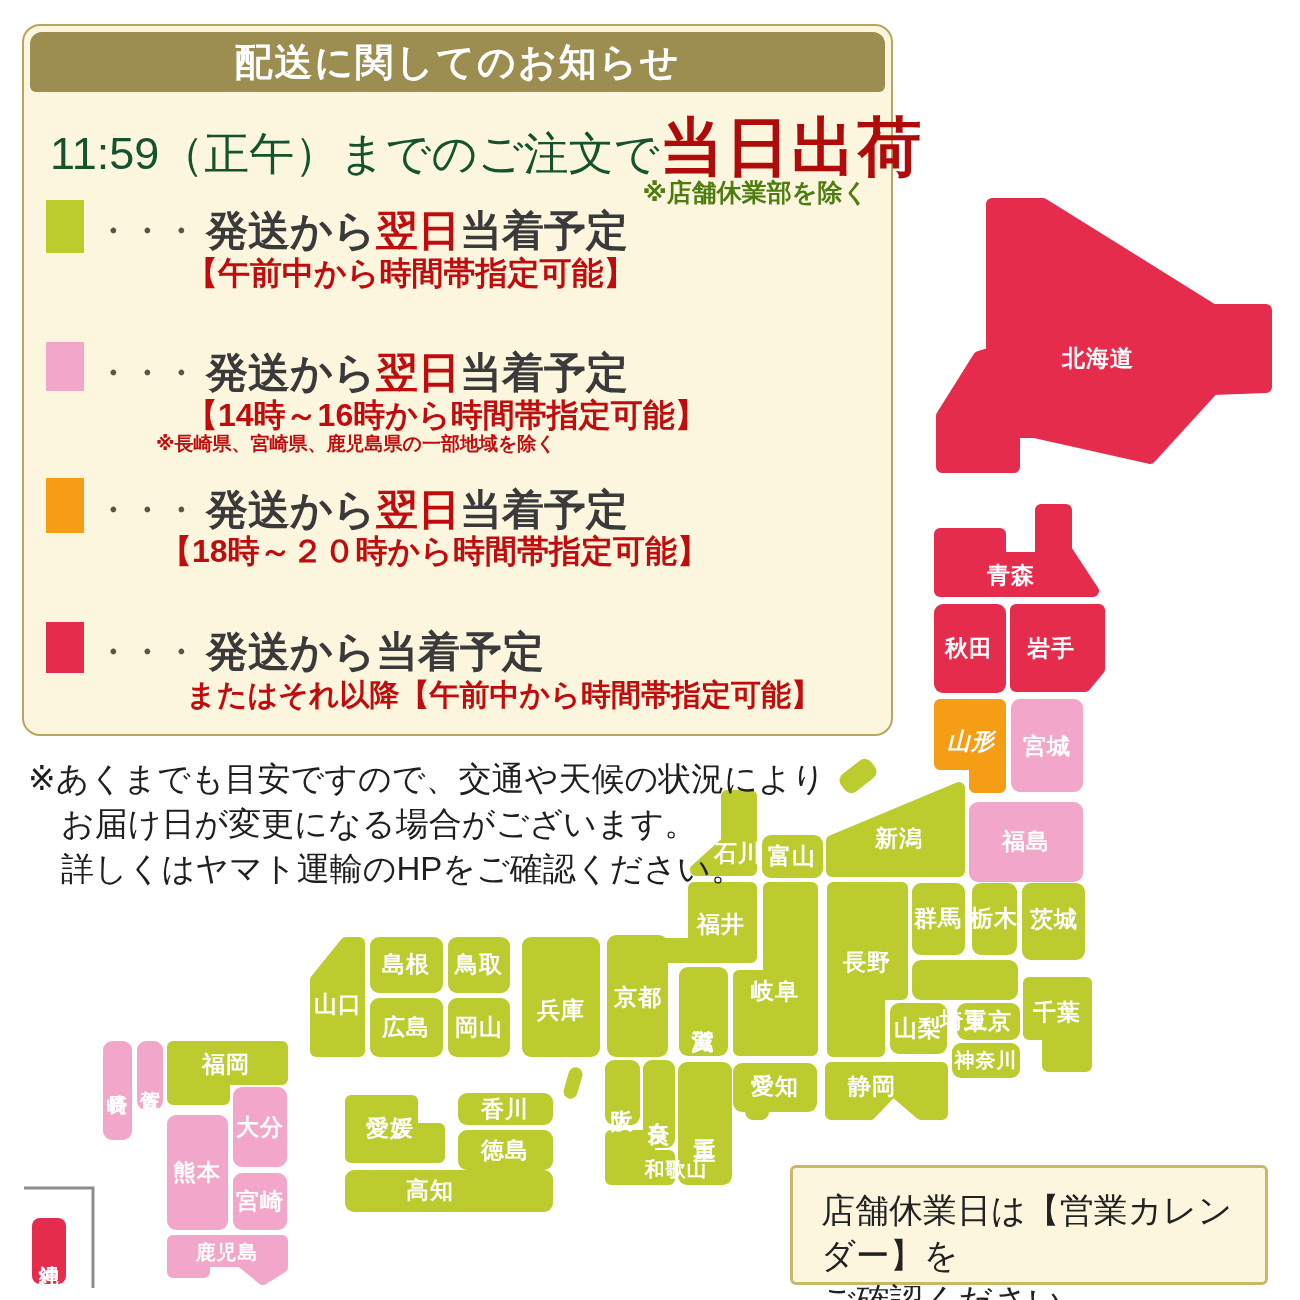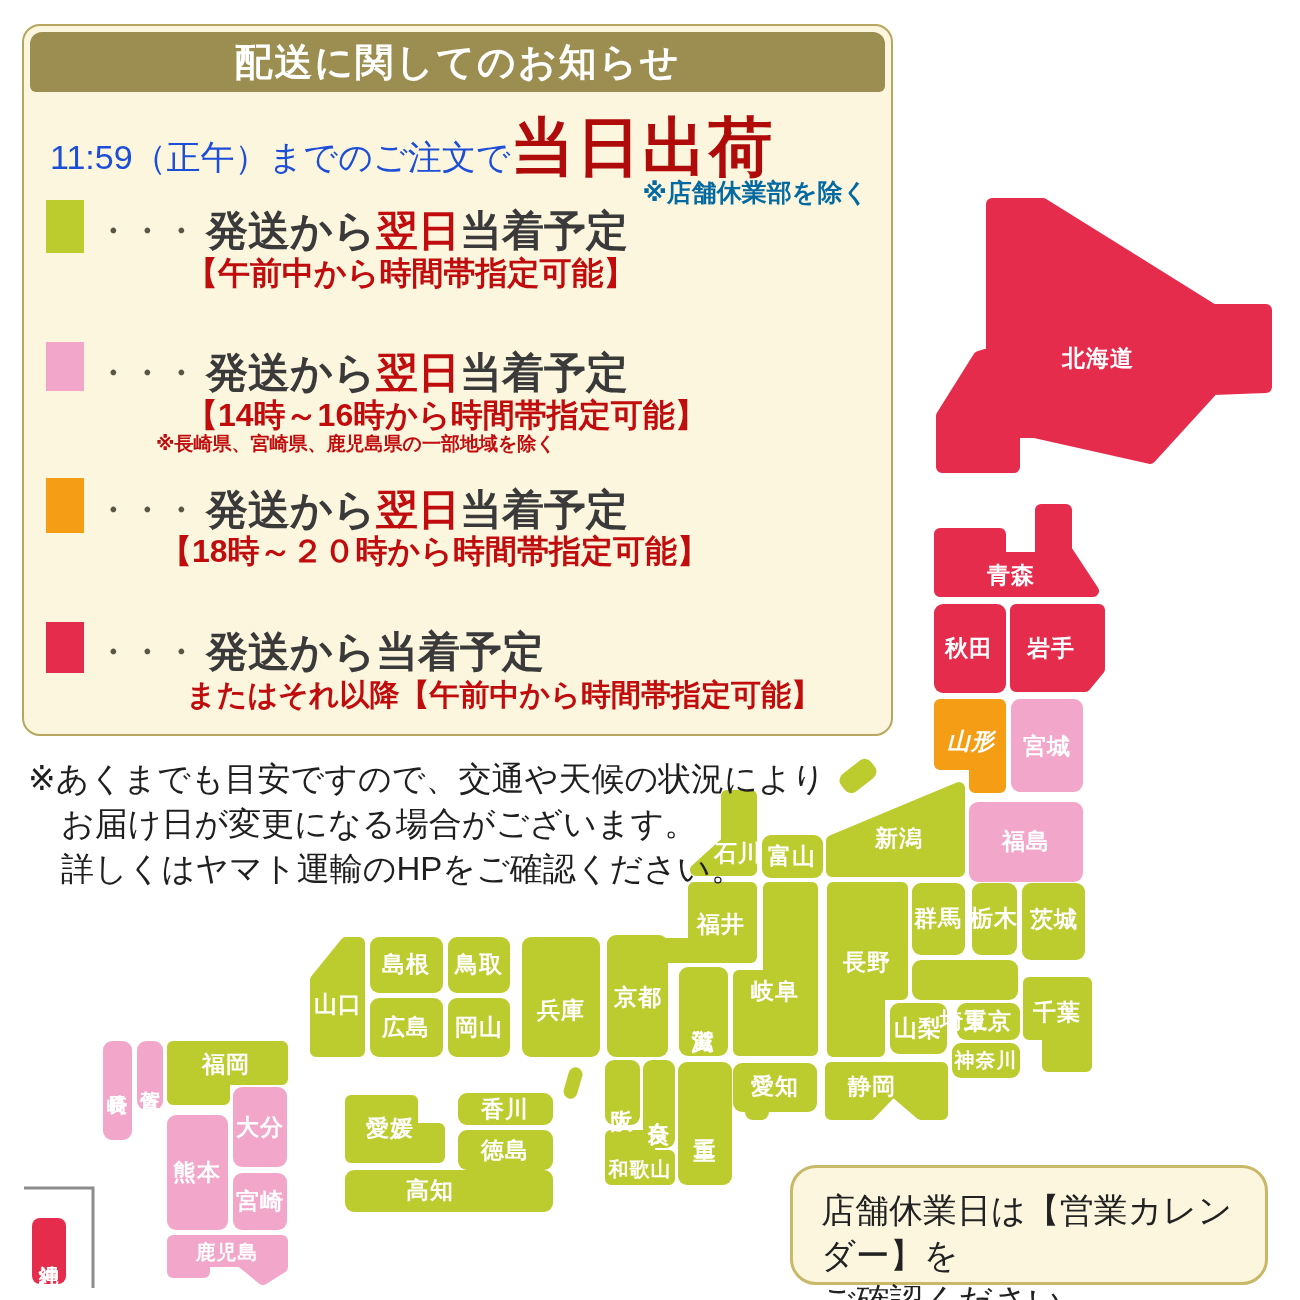--- a/index.html
+++ b/index.html
@@ -17,41 +17,41 @@
   .panel-header{
     position:absolute;left:30px;top:32px;width:855px;height:60px;
     background:#9c8d50;border-radius:12px 12px 6px 6px;
     display:flex;align-items:center;justify-content:center;
   }
   .panel-title{color:#ffffff;font-size:38px;font-weight:bold;letter-spacing:2px;}
   .headline{
     position:absolute;left:50px;top:104px;width:830px;
     display:flex;align-items:baseline;white-space:nowrap;
   }
-  .headline-prefix{font-size:34px;color:#1d4ed8;}
+  .headline-prefix{font-size:45px;color:#14532d;}
   .headline-em{font-size:64px;font-weight:bold;color:#b00b0b;letter-spacing:2px;}
   .headline-note{
-    position:absolute;top:176px;right:432px;font-size:25px;font-weight:bold;color:#0369a1;
+    position:absolute;top:176px;right:432px;font-size:25px;font-weight:bold;color:#4d7c0f;
   }
   
   .swatch{position:absolute;left:46px;width:38px;}
   .lg-main{
     position:absolute;left:98px;display:flex;align-items:center;white-space:nowrap;
     font-weight:bold;font-size:42px;color:#3a3a3a;
   }
   .lg-dots{font-size:30px;color:#5a5644;letter-spacing:4px;margin-right:6px;}
   .lg-em{color:#c00c0c;}
   .lg-sub{position:absolute;font-weight:bold;color:#c00c0c;white-space:nowrap;}
   
   .free-note{position:absolute;left:28px;top:756px;color:#1f1f1f;font-size:33px;line-height:45px;}
   .free-note .indent{padding-left:33px;}
   
   .footer-box{
     position:absolute;left:790px;top:1165px;width:478px;height:120px;
-    background:#fdf6df;border:3px solid #c9b868;border-radius:26px;
+    background:#fdf6df;border:3px solid #c9b868;border-radius:6px;
     box-sizing:border-box;padding:20px 0 0 28px;
   }
   .footer-box div{font-size:34px;color:#222;line-height:45px;}
   
   svg.map{position:absolute;left:0;top:0;width:1300px;height:1300px;}
   .g{fill:#bccb2e;} .p{fill:#f2a7ca;} .r{fill:#e62c4d;} .o{fill:#f49d15;}
   .poly{stroke-width:12;stroke-linejoin:round;stroke-linecap:round;}
   .poly.g{stroke:#bccb2e;} .poly.p{stroke:#f2a7ca;} .poly.r{stroke:#e62c4d;} .poly.o{stroke:#f49d15;}
   .bracket{fill:none;stroke:#8c8c8c;stroke-width:3;}
   .plabel{
@@ -147,21 +147,21 @@
 <div class="plabel" style="left:918px;top:1028px;">山梨</div>
 <div class="plabel" style="left:867px;top:962px;">長野</div>
 <div class="plabel" style="left:775px;top:991px;">岐阜</div>
 <div class="plabel" style="left:872px;top:1086px;">静岡</div>
 <div class="plabel" style="left:775px;top:1086px;">愛知</div>
 <div class="plabel vert" style="left:705px;top:1123px;">三重</div>
 <div class="plabel vert" style="left:703px;top:1012px;">滋賀</div>
 <div class="plabel" style="left:638px;top:997px;">京都</div>
 <div class="plabel vert" style="left:622px;top:1092px;">大阪</div>
 <div class="plabel vert" style="left:659px;top:1104px;">奈良</div>
-<div class="plabel small" style="left:640px;top:1169px;text-align:center;">和歌山</div>
+<div class="plabel small" style="left:676px;top:1169px;text-align:center;">和歌山</div>
 <div class="plabel" style="left:561px;top:1010px;">兵庫</div>
 <div class="plabel" style="left:479px;top:964px;">鳥取</div>
 <div class="plabel" style="left:406px;top:964px;">島根</div>
 <div class="plabel" style="left:479px;top:1027px;">岡山</div>
 <div class="plabel" style="left:406px;top:1027px;">広島</div>
 <div class="plabel" style="left:338px;top:1004px;">山口</div>
 <div class="plabel" style="left:505px;top:1109px;">香川</div>
 <div class="plabel" style="left:505px;top:1150px;">徳島</div>
 <div class="plabel" style="left:390px;top:1128px;">愛媛</div>
 <div class="plabel" style="left:430px;top:1190px;">高知</div>

